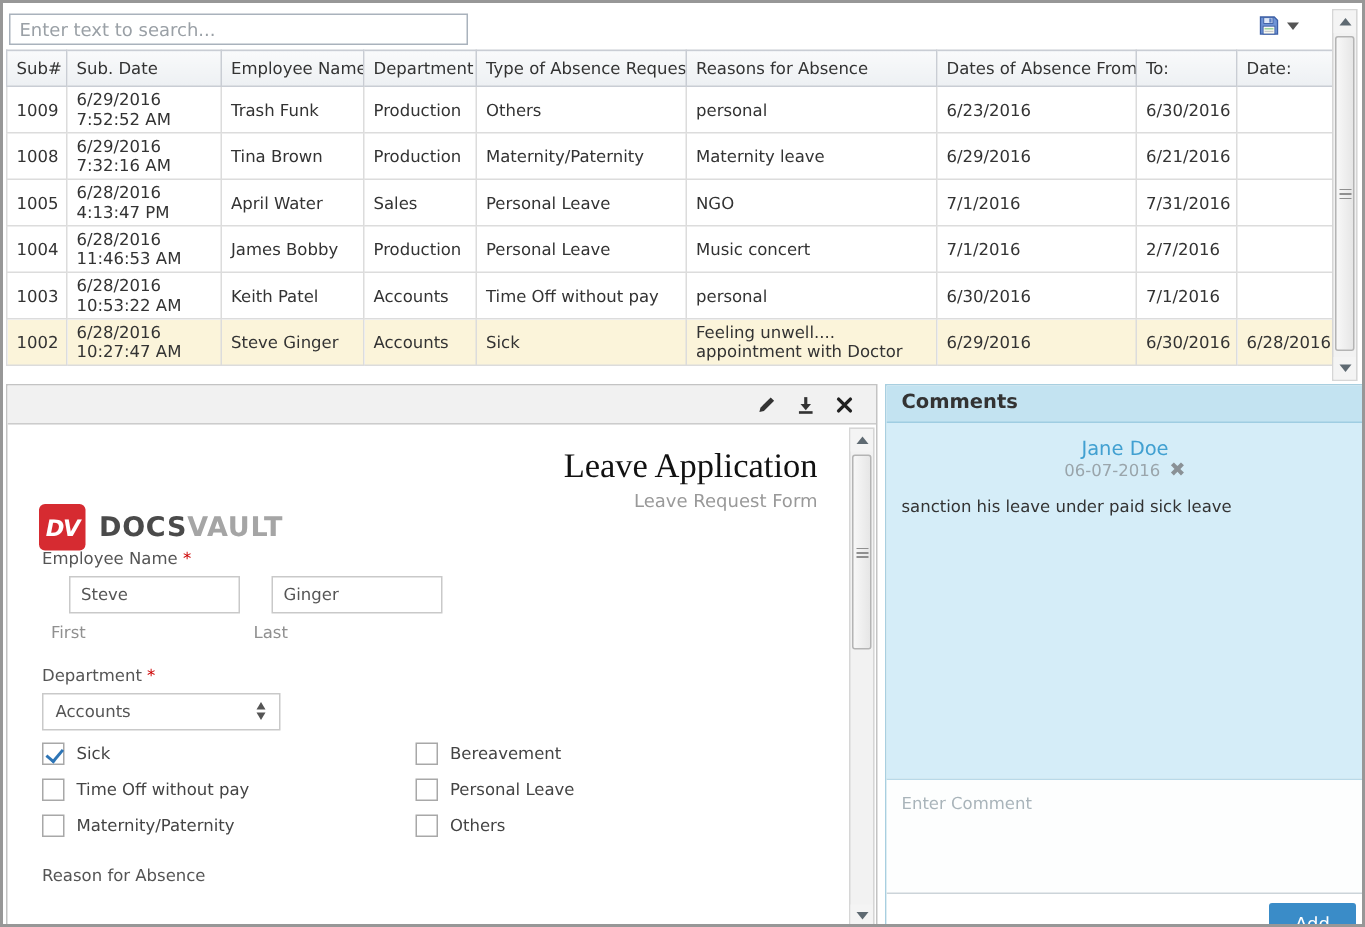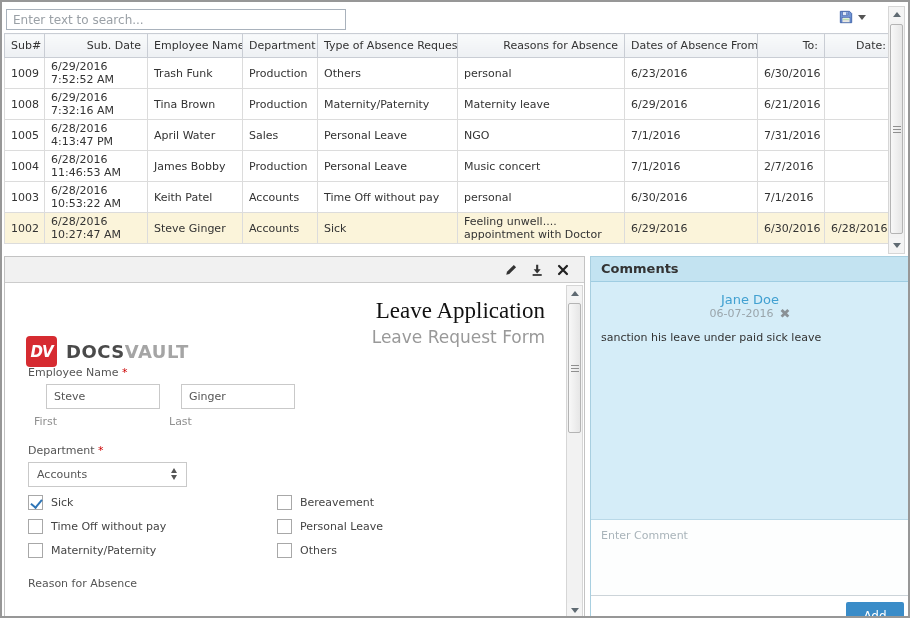--- a/index.html
+++ b/index.html
@@ -4,34 +4,34 @@
 <style>
   * { box-sizing: border-box; margin: 0; padding: 0; }
   html,body { background:#fff; }
   body { font-family:"DejaVu Sans","Liberation Sans",sans-serif; }
 
   .window { position:relative; width:910px; height:618px; background:#fff;
             border:2px solid #979797; overflow:hidden; }
 
   
   .topbar { position:absolute; left:0; top:0; width:100%; height:30px; background:#fff; }
-  .search-input { position:absolute; left:4px; top:7px; width:340px; height:21px;
+  .search-input { position:absolute; left:4px; top:7px; width:306px; height:21px;
                   border:1px solid #a9b2bc; font-family:inherit; font-size:12px; color:#555;
                   padding:0 6px; outline:none; }
   .search-input::placeholder { color:#9aa0a6; }
   .save-group { position:absolute; right:42px; top:8px; display:flex; align-items:center; gap:5px; cursor:pointer; }
   .caret-down { width:0; height:0; border-left:4px solid transparent; border-right:4px solid transparent;
                 border-top:5px solid #555; }
 
   
   table.grid { position:absolute; left:2px; top:31px; width:888px; table-layout:fixed;
                border-collapse:collapse; }
   table.grid th { height:24px; background:linear-gradient(#f9fafb,#edf0f3);
                   border:1px solid #c9cdd4; font-size:11px; font-weight:normal; color:#333;
-                  text-align:right; padding:0 6px; overflow:hidden; white-space:nowrap; }
+                  text-align:left; padding:0 6px; overflow:hidden; white-space:nowrap; }
   table.grid td { font-size:11px; color:#333; border:1px solid #dcdcdc; padding:2px 6px;
                   height:31px; line-height:13px; vertical-align:middle; background:#fff;
                   overflow:hidden; }
   tr.selected td { background:#fbf4da; }
 
   
   .vscroll { position:absolute; width:17px; background:#f2f2f2; border:1px solid #d6d6d6; }
   .vscroll .sb-btn { position:absolute; left:0; width:15px; height:15px; background:#f4f4f4;
                      display:flex; align-items:center; justify-content:center; cursor:pointer; }
   .vscroll .sb-up   { top:0; }
@@ -60,21 +60,21 @@
 
   .brand-row { position:relative; margin:20px 20px 0 20px; height:46px; }
   .logo-wrap { display:flex; align-items:center; gap:9px; position:absolute; left:0; top:4px;margin-top:28px; }
   .logo-badge { width:31px; height:31px; background:#d62b31; border-radius:4px; color:#fff;
                 font-weight:bold; font-style:italic; font-size:15px; display:flex;
                 align-items:center; justify-content:center; letter-spacing:-1px; }
   .brand-name { font-size:18px; font-weight:bold; color:#4a4a4a; letter-spacing:.5px; }
   .brand-name .light { color:#a5a5a5; font-weight:600; }
   .title-wrap { position:absolute; right:0; top:-6px; text-align:right; }
   .form-title { font-family:"Liberation Serif","DejaVu Serif",serif; font-size:23px; color:#111; }
-  .form-subtitle { font-size:17px; color:#999; margin-top:3px; }
+  .form-subtitle { font-size:12px; color:#999; margin-top:3px; }
 
   .field-label { font-size:11px; color:#555; margin:16px 0 5px 22px; }
   .req { color:#cc0000; }
   .name-row { display:flex; gap:21px; margin-left:40px; }
   .text-input { width:114px; height:25px; border:1px solid #c9c9c9; font-family:inherit;
                 font-size:11px; color:#555; padding:0 7px; outline:none; }
   .caption-row { display:flex; gap:21px; margin:6px 0 0 28px; font-size:11px; color:#909090; }
   .caption-row span { width:114px; }
 
   .select-box { position:relative; margin-left:22px; width:159px; height:25px;

